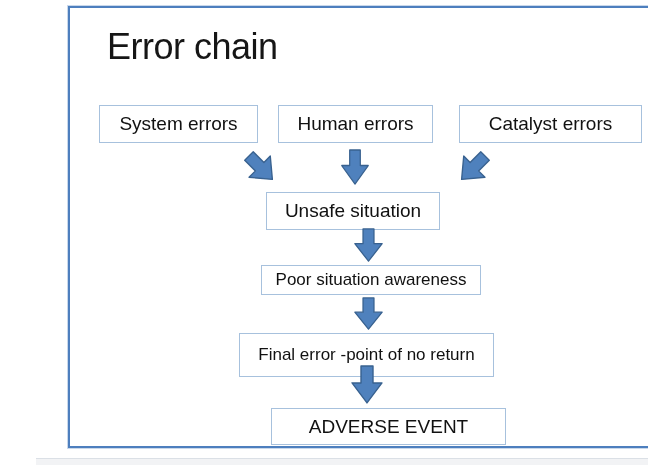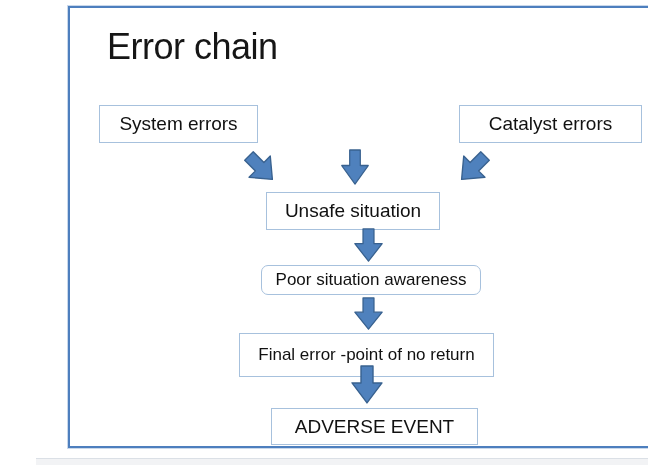--- a/index.html
+++ b/index.html
@@ -21,23 +21,23 @@
     border:1px solid #a7c1dd; color:#111111;
     display:flex; align-items:center; justify-content:center;
     white-space:nowrap; text-align:center;
   }
   .node.big   { font-size:19px; }
   .node.small { font-size:17px; }
   .box-system   { left:63px;  top:105px; width:159px; height:38px; }
   .box-human    { left:242px; top:105px; width:155px; height:38px; }
   .box-catalyst { left:423px; top:105px; width:183px; height:38px; }
   .box-unsafe   { left:230px; top:192px; width:174px; height:38px;align-items:center; }
-  .box-poor     { left:225px; top:265px; width:220px; height:30px;border-radius:7px; }
+  .box-poor     { left:225px; top:265px; width:220px; height:30px; }
   .box-final    { left:203px; top:333px; width:255px; height:44px; }
-  .box-adverse  { left:235px; top:408px; width:207px; height:37px; }
+  .box-adverse  { left:235px; top:408px; width:235px; height:37px; }
   .arrow { position:absolute; }
   .arrow svg { display:block; width:100%; height:100%; }
   .arr-sys    { left:208px; top:150px; width:34px; height:36px; transform:rotate(-45deg); }
   .arr-hum    { left:304px; top:149px; width:30px; height:37px; }
   .arr-cat    { left:420px; top:150px; width:34px; height:36px; transform:rotate(45deg); }
   .arr-unsafe { left:317px; top:228px; width:31px; height:35px; }
   .arr-poor   { left:317px; top:297px; width:31px; height:34px; }
   .arr-final  { left:314px; top:365px; width:34px; height:40px; }
   .footer-strip {
     position:absolute; left:0; top:458px; width:648px; height:7px;
@@ -47,20 +47,23 @@
 </head>
 <body>
 
 <div class="stage">
   <div class="frame"></div>
 
   <div class="title">Error chain</div>
 
   <div class="node big box-system">
     <span>System errors</span>
+  </div>
+  <div class="node big box-human">
+    <span>Human errors</span>
   </div>
   <div class="node big box-catalyst">
     <span>Catalyst errors</span>
   </div>
 
   <div class="arrow arr-sys">
     <svg viewBox="0 0 34 38" preserveAspectRatio="none">
       <path d="M11 1 H23 V17 H32 L17 36 L2 17 H11 Z" fill="#4f81bd" stroke="#38618f" stroke-width="1.4" stroke-linejoin="round"></path>
     </svg>
   </div>

